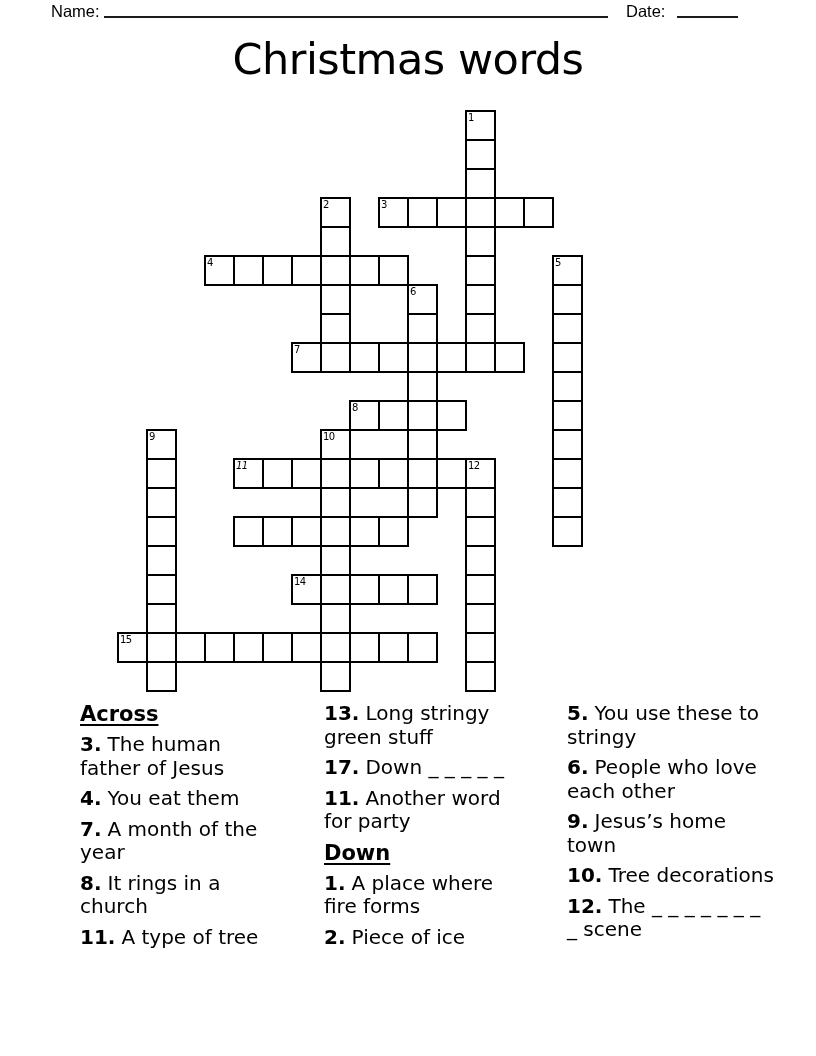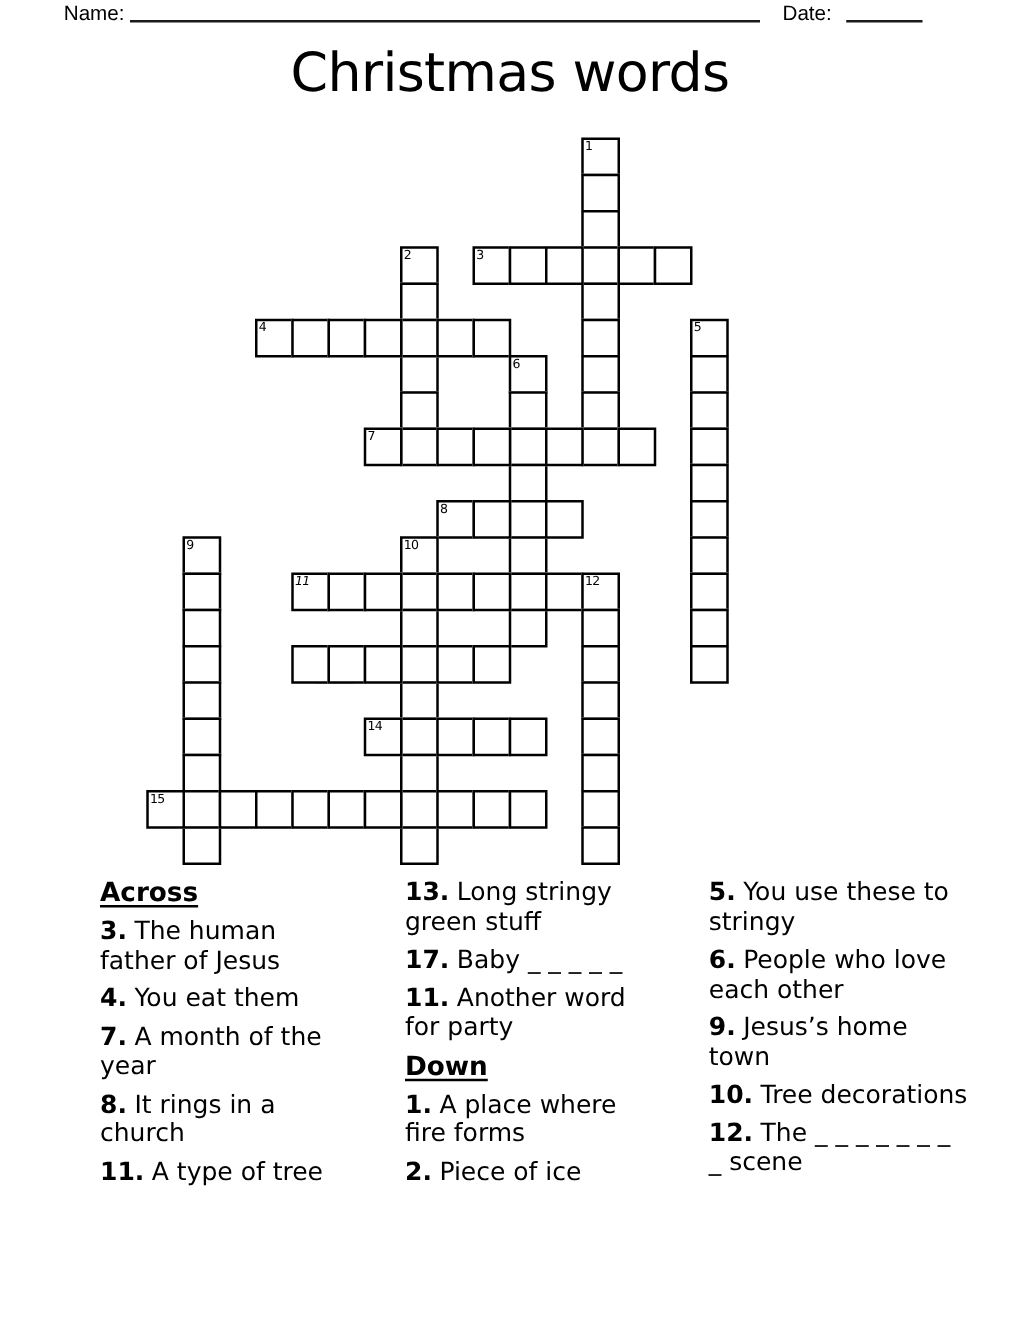--- a/index.html
+++ b/index.html
@@ -259,21 +259,21 @@
       <div class="clue"><span class="clue-num">4.</span><span class="clue-text">You eat them</span></div>
       <div class="clue"><span class="clue-num">7.</span><span class="clue-text">A month of the
 year</span></div>
       <div class="clue"><span class="clue-num">8.</span><span class="clue-text">It rings in a
 church</span></div>
       <div class="clue"><span class="clue-num">11.</span><span class="clue-text">A type of tree</span></div>
     </div>
   <div class="clue-col" id="clue-col-2">
       <div class="clue"><span class="clue-num">13.</span><span class="clue-text">Long stringy
 green stuff</span></div>
-      <div class="clue"><span class="clue-num">17.</span><span class="clue-text">Baby _ _ _ _ _</span></div>
+      <div class="clue"><span class="clue-num">17.</span><span class="clue-text">Down _ _ _ _ _</span></div>
       <div class="clue"><span class="clue-num">11.</span><span class="clue-text">Another word
 for party</span></div>
       <div class="clue-header">Down</div>
       <div class="clue"><span class="clue-num">1.</span><span class="clue-text">A place where
 fire forms</span></div>
       <div class="clue"><span class="clue-num">2.</span><span class="clue-text">Piece of ice</span></div>
     </div>
   <div class="clue-col" id="clue-col-3">
       <div class="clue"><span class="clue-num">5.</span><span class="clue-text">You use these to
 stringy</span></div>

